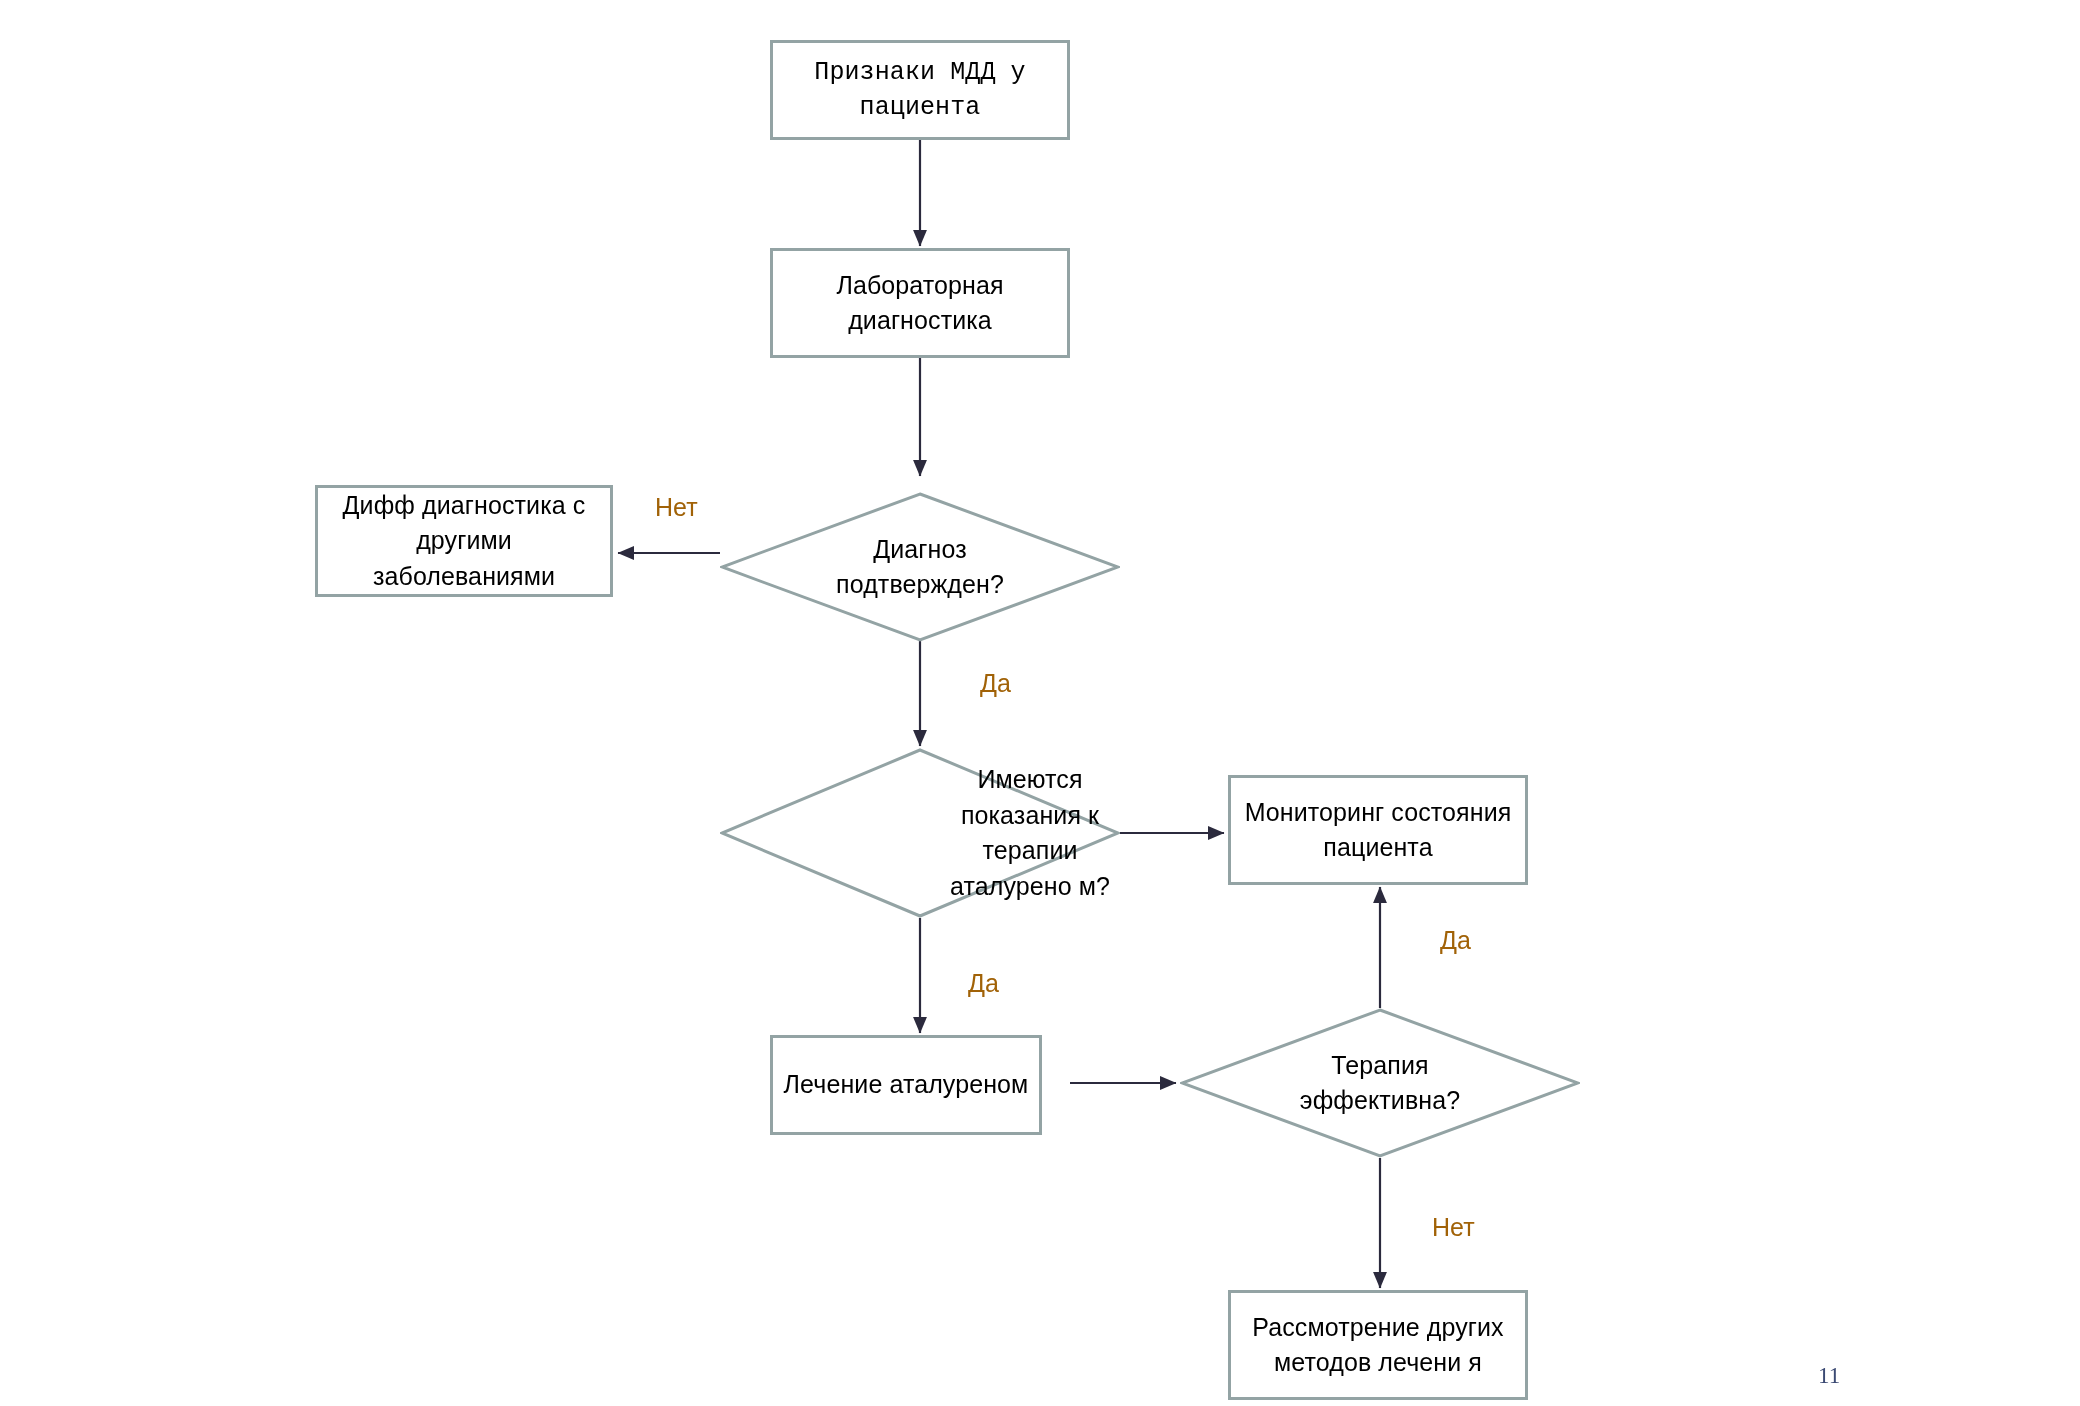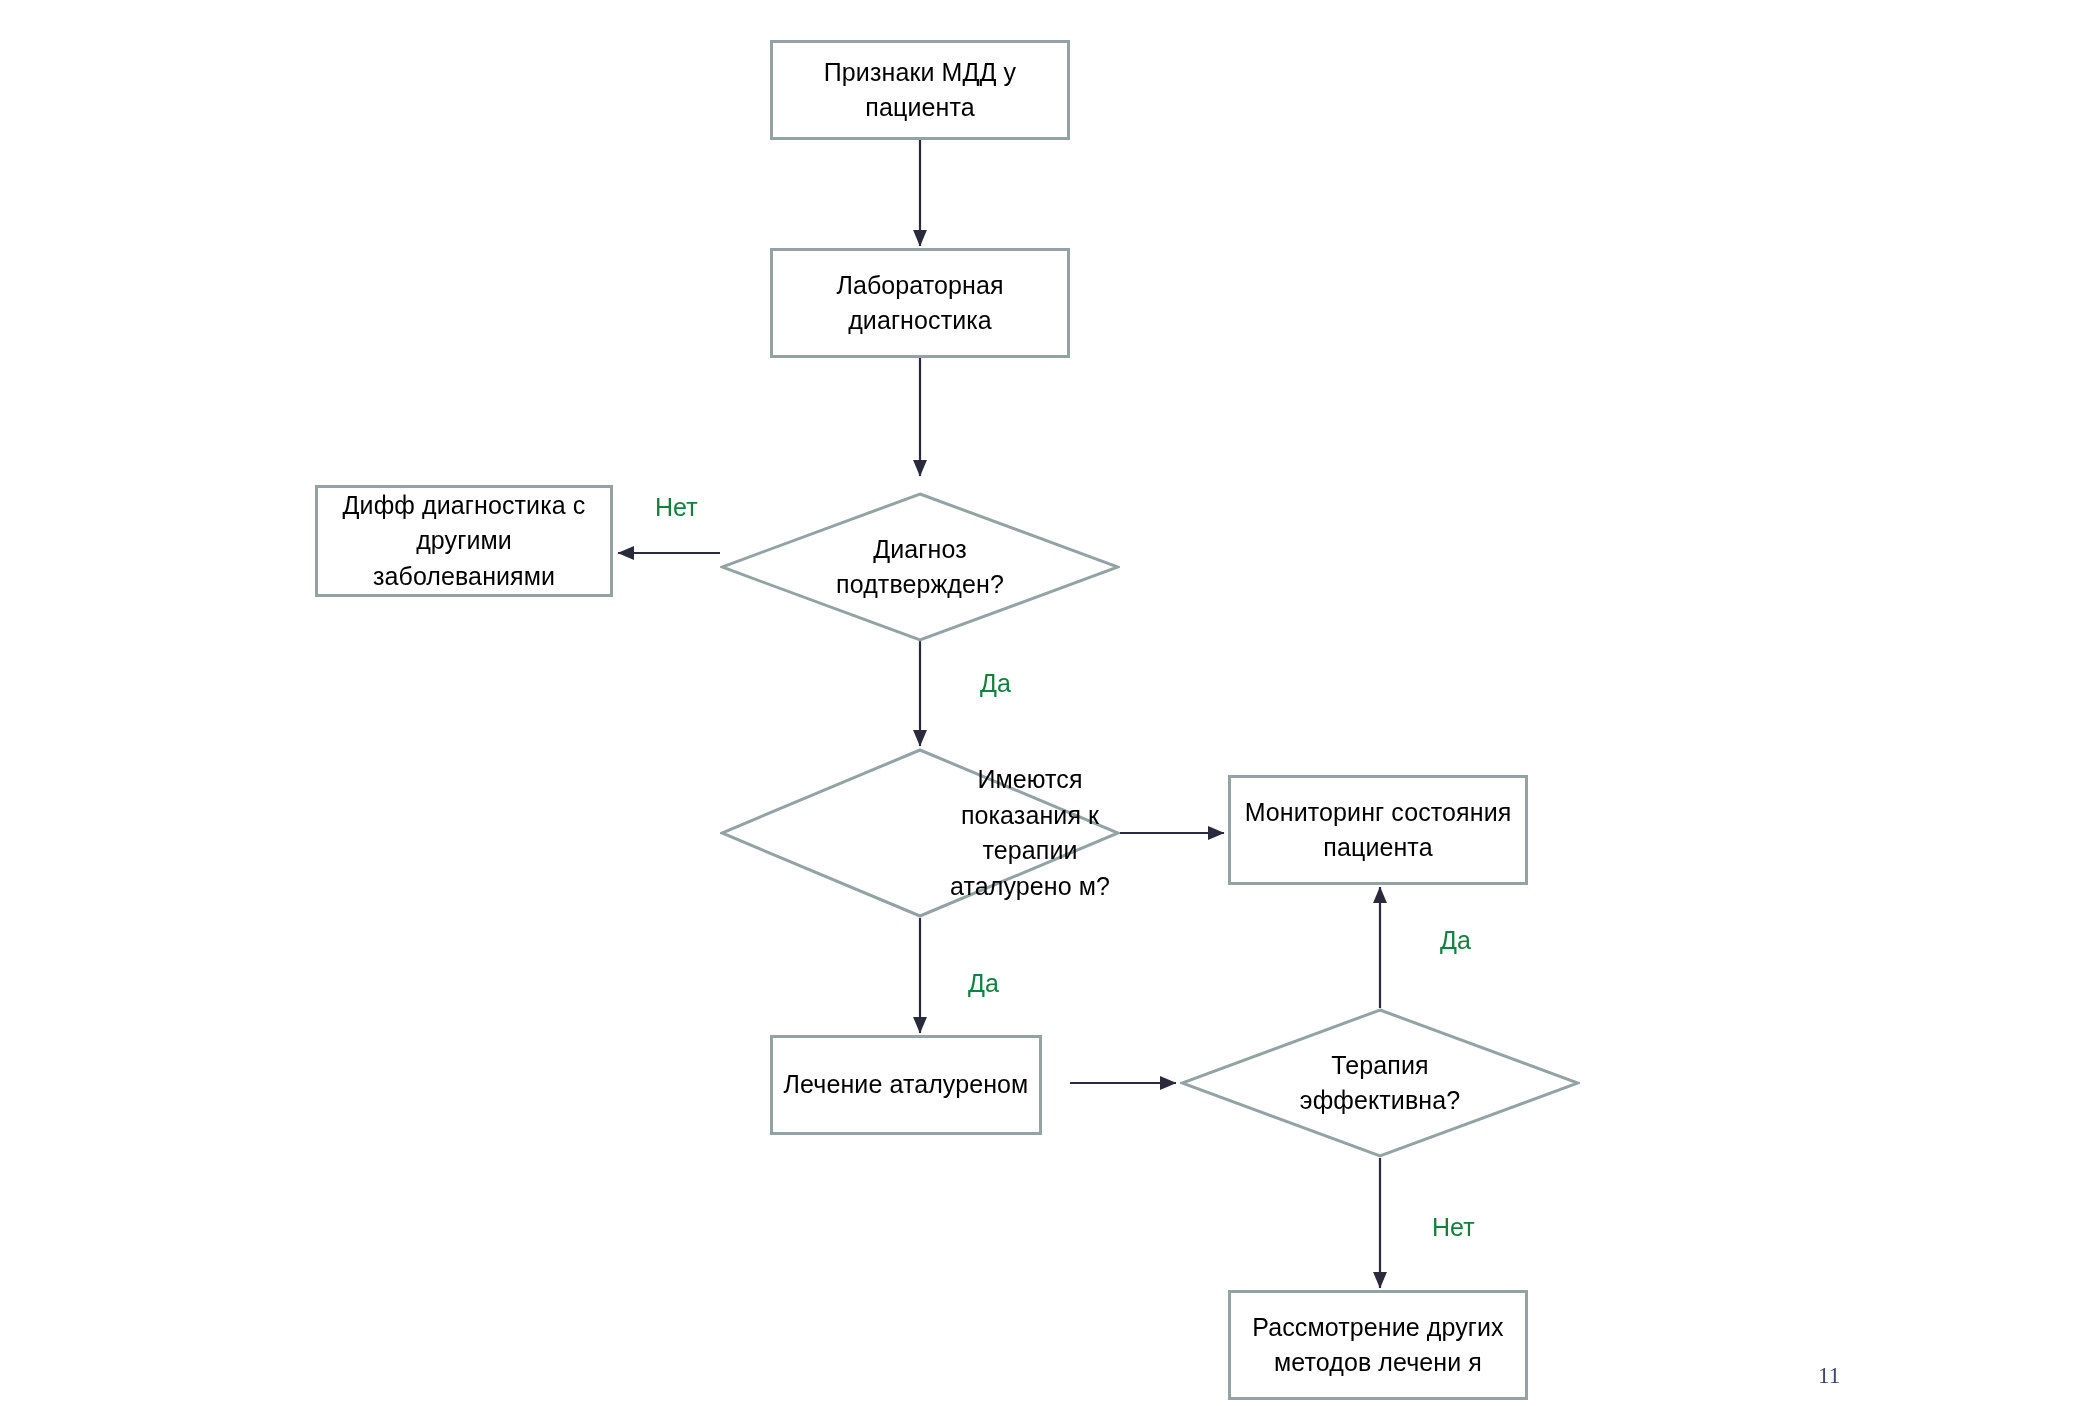--- a/index.html
+++ b/index.html
@@ -57,21 +57,21 @@
     top: 0;
     width: 100%;
     height: 100%;
   }
   .node.decision .label {
     position: relative;
     z-index: 2;
   }
   .edge-label {
     position: absolute;
-    color: #15803d;
+    color: #a16207;
     font-size: 25px;
     line-height: 1.2;
     white-space: nowrap;
   }
   .page-number {
     position: absolute;
     color: #3b4a73;
     font-size: 23px;
     font-family: "Liberation Serif", serif;
   }
@@ -100,21 +100,21 @@
 
     <line x1="920" y1="918" x2="920" y2="1033" stroke="#2b2a3d" stroke-width="2.2" marker-end="url(#arrowhead)"></line>
 
     <line x1="1070" y1="1083" x2="1176" y2="1083" stroke="#2b2a3d" stroke-width="2.2" marker-end="url(#arrowhead)"></line>
 
     <line x1="1380" y1="1008" x2="1380" y2="887" stroke="#2b2a3d" stroke-width="2.2" marker-end="url(#arrowhead)"></line>
 
     <line x1="1380" y1="1158" x2="1380" y2="1288" stroke="#2b2a3d" stroke-width="2.2" marker-end="url(#arrowhead)"></line>
   </svg>
 
-  <div class="node process" style="left:770px; top:40px; width:300px; height:100px;">
+  <div class="node process" style="left:770px; top:40px; width:300px; height:100px;font-family:Liberation Mono, monospace;">
     <span class="label">Признаки МДД у
 пациента</span>
   </div>
 
   <div class="node process" style="left:770px; top:248px; width:300px; height:110px;">
     <span class="label">Лабораторная
 диагностика</span>
   </div>
 
   <div class="node decision" style="left:720px; top:492px; width:400px; height:150px;">

